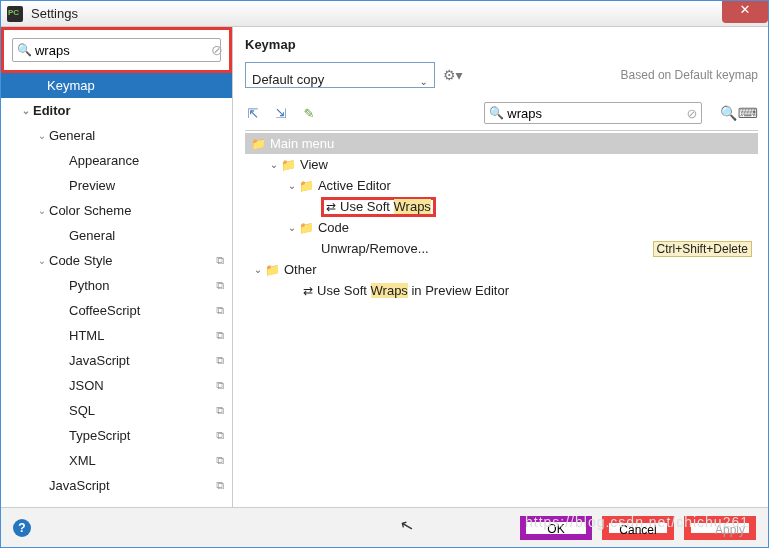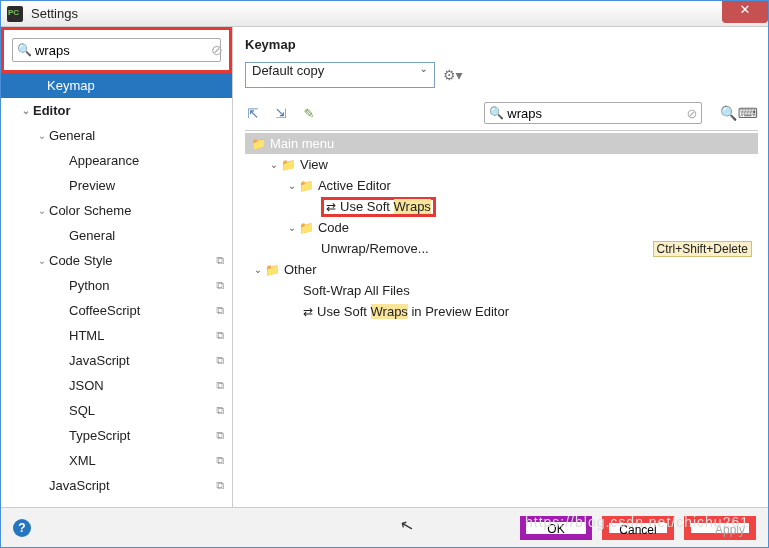--- a/index.html
+++ b/index.html
@@ -23,21 +23,21 @@
 .tree-item.selected .chevron { color: #fff; }
 .tree-item .label { flex: 1; }
 .tree-item .copy-icon { color: #999; font-size: 11px; }
 .lvl1 { padding-left: 18px; font-weight: bold; }
 .lvl1.selected { padding-left: 32px; font-weight: normal; }
 .lvl2 { padding-left: 34px; }
 .lvl3 { padding-left: 54px; }
 .right { flex: 1; display: flex; flex-direction: column; padding: 10px 10px 0 12px; }
 .right-title { font-weight: bold; font-size: 13px; margin-bottom: 10px; }
 .right-topbar { display: flex; align-items: center; gap: 8px; margin-bottom: 14px; }
-.combo { width: 190px; height: 26px; border: 1px solid #7aa0c8; display: flex; align-items: flex-start; padding: 0 6px; font-size: 13px; }
+.combo { width: 190px; height: 26px; border: 1px solid #7aa0c8; display: flex; align-items: flex-end; padding: 0 6px; font-size: 13px; }
 .combo .arrow { margin-left: auto; color: #555; font-size: 10px; }
 .gear { color: #777; font-size: 14px; }
 .based-on { margin-left: auto; color: #888; font-size: 12px; }
 .toolbar { display: flex; align-items: center; gap: 12px; border-bottom: 1px solid #ccc; padding-bottom: 6px; margin-bottom: 2px; }
 .tool-icon { width: 16px; height: 16px; display: flex; align-items: center; justify-content: center; color: #4a7ab5; font-size: 13px; }
 .filter-box { margin-left: auto; width: 218px; height: 22px; border: 1px solid #aaa; border-radius: 2px; display: flex; align-items: center; padding: 0 4px; }
 .filter-box input { border: none; outline: none; flex: 1; font-size: 13px; }
 .find-binding { color: #666; font-size: 14px; margin-left: 6px; }
 .ktree { flex: 1; overflow-y: auto; font-size: 13px; }
 .krow { display: flex; align-items: center; height: 21px; }
@@ -163,20 +163,21 @@
   </div>
 
   <div class="right">
     <div class="right-title">Keymap</div>
     <div class="right-topbar">
       <div class="combo">
         <span>Default copy</span>
         <span class="arrow">⌄</span>
       </div>
       <span class="gear">⚙▾</span>
+      <span class="based-on">Based on Default keymap</span>
     </div>
     <div class="toolbar">
       <span class="tool-icon">⇱</span>
       <span class="tool-icon">⇲</span>
       <span class="tool-icon" style="color:#6a9e3e">✎</span>
       <div class="filter-box">
         <span class="mag" style="color:#888;font-size:12px;margin-right:3px">🔍</span>
         <input value="wraps" style="">
         <span class="clear" style="color:#aaa">⊘</span>
       </div>
@@ -211,23 +212,20 @@
         <div class="krow kl5">
           <span class="txt">Unwrap/Remove...</span>
           <span class="shortcut">Ctrl+Shift+Delete</span>
         </div>
         <div class="krow kl1">
           <span class="chev">⌄</span>
           <span class="fold">📁</span>
           <span class="txt">Other</span>
         </div>
         <div class="krow kl4">
-          <span class="txt">Soft-Wrap All Files</span>
-        </div>
-        <div class="krow kl4">
           <span class="act">⇄</span>
           <span class="txt">Use Soft <span class="hl">Wraps</span> in Preview Editor</span>
         </div>
       </div>
   </div>
 </div>
 
 <div class="footer">
   <div class="help">?</div>
   <div style="flex:1"></div>

